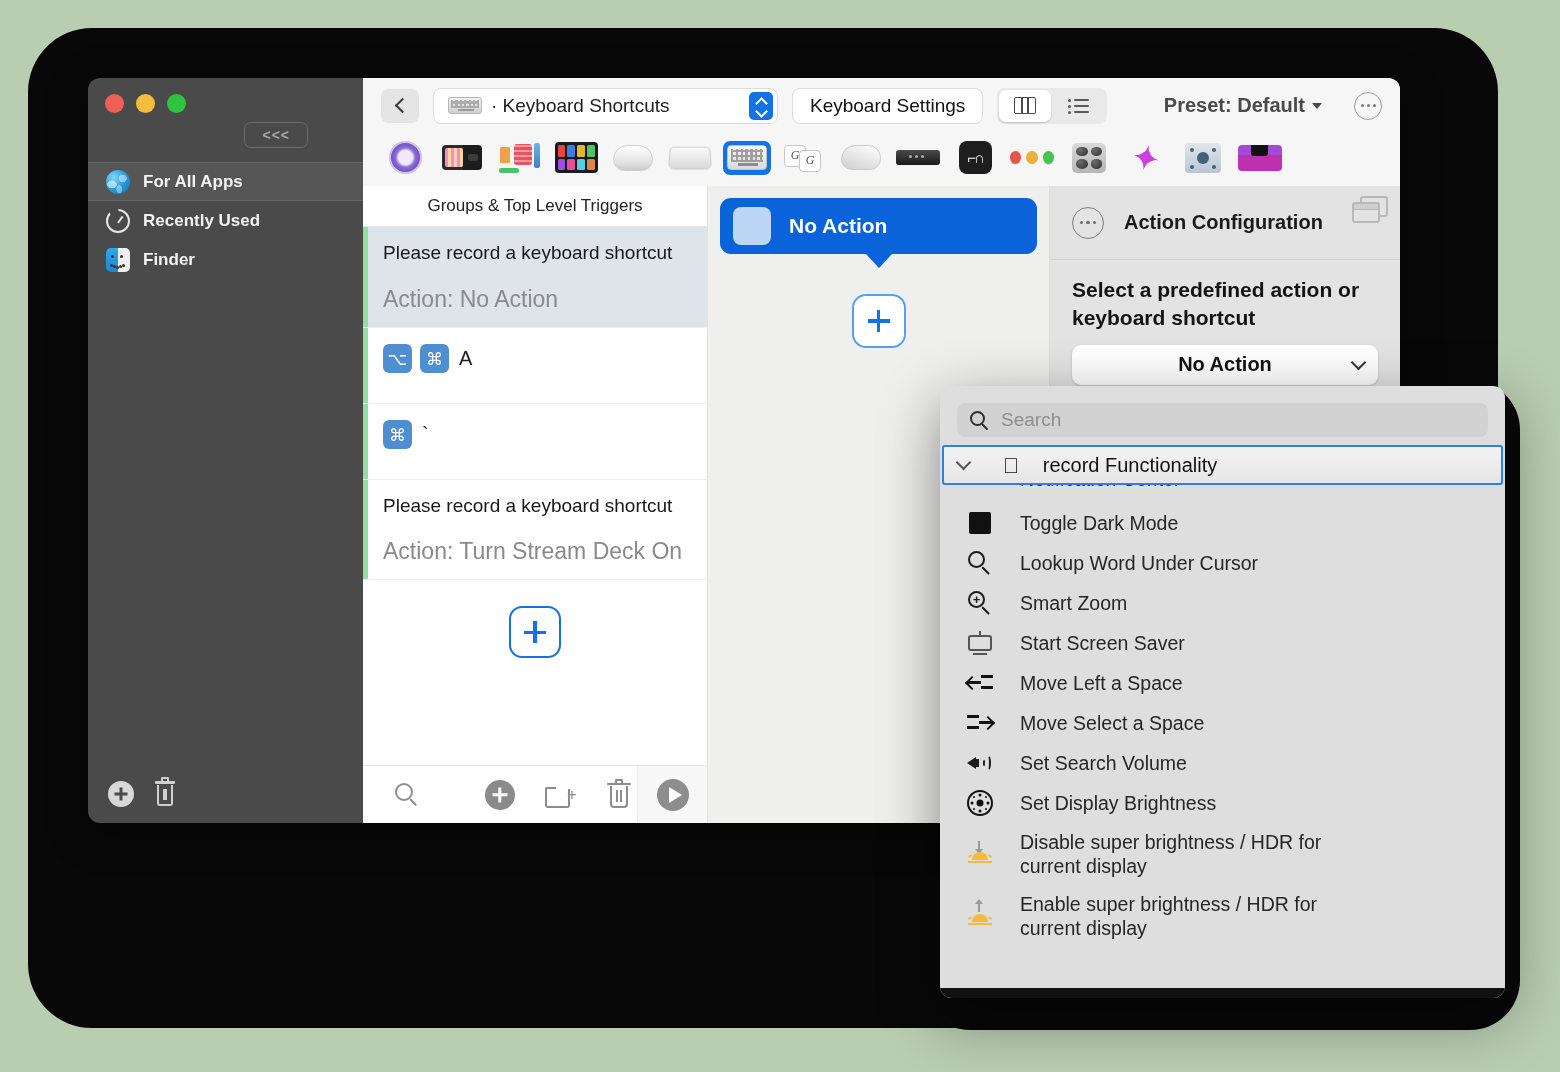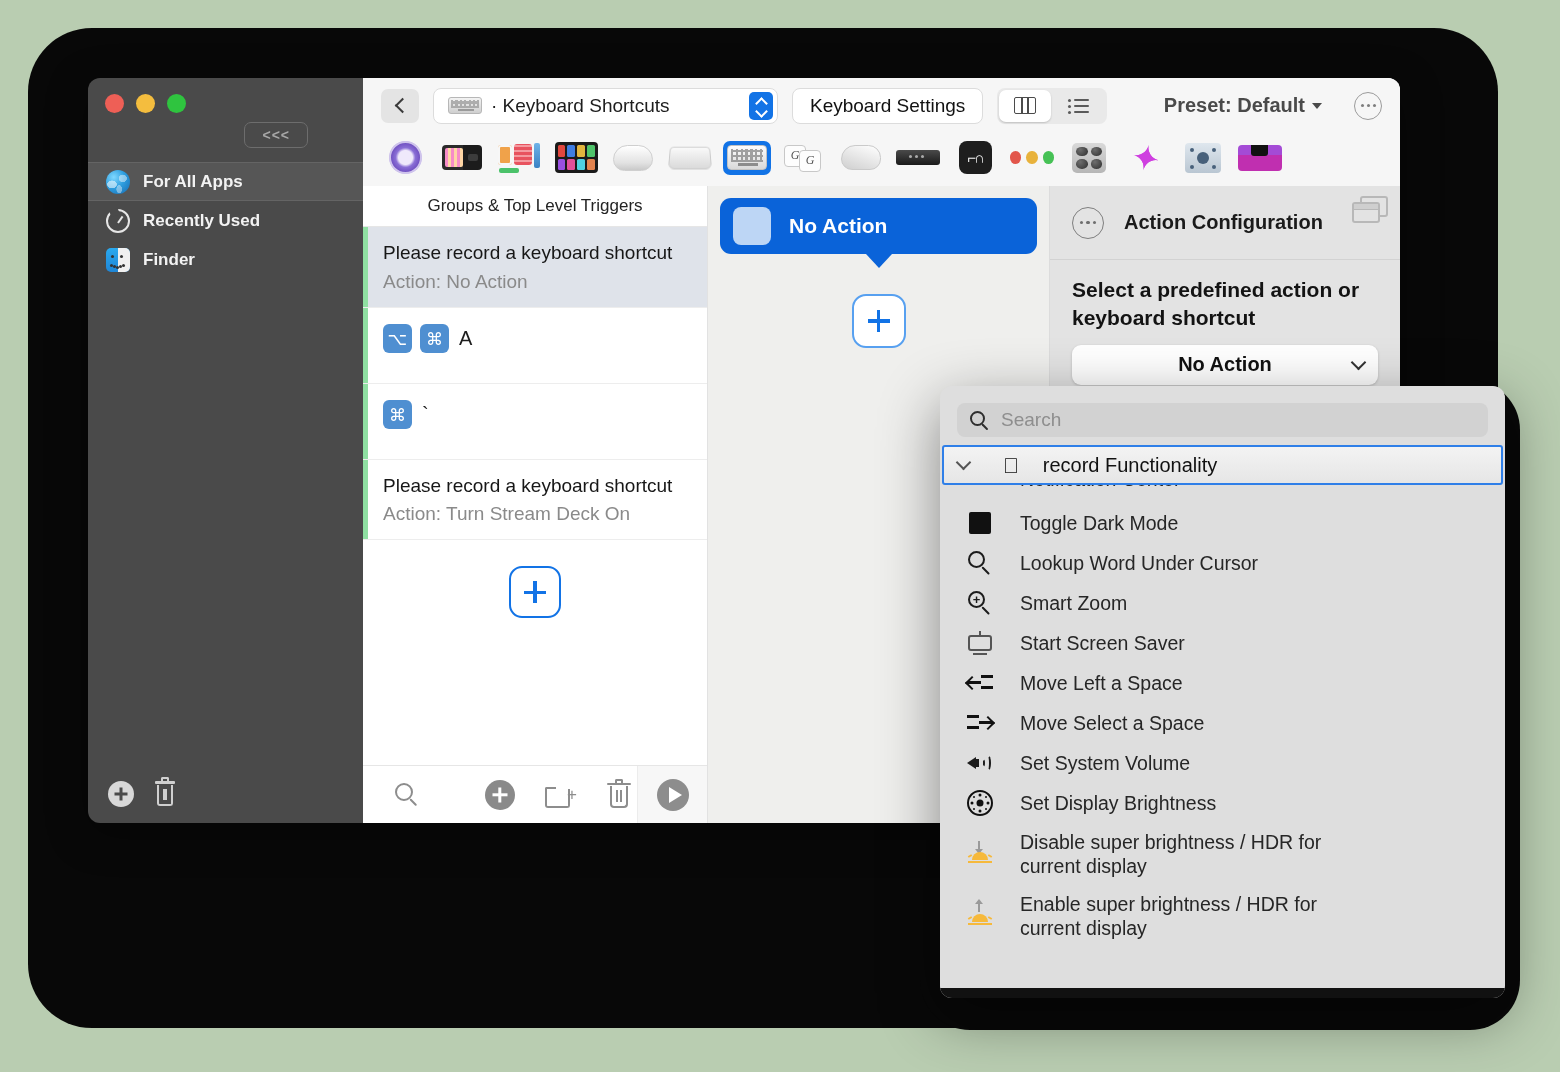--- a/index.html
+++ b/index.html
@@ -348,21 +348,21 @@
     border-bottom: 1px solid #ededed; background: #fff;
   }
   .trig .greenbar { position: absolute; left: 0; top: 0; bottom: 0; width: 5px; background: #8fe0a2; }
   .trig.selected { background: #dfe3ea; }
   .trig.selected::after {
     content: ""; position: absolute; right: -14px; top: 50%; transform: translateY(-50%);
     width: 0; height: 0; border-top: 22px solid transparent; border-bottom: 22px solid transparent;
     border-left: 14px solid #dfe3ea;
   }
   .trig-title { font-size: 19px; color: #171717; line-height: 1.3; }
-  .trig-sub { font-size: 19px; color: #8a8a8a; margin-top: 5px; }
+  .trig-sub { font-size: 23px; color: #8a8a8a; margin-top: 20px; }
 
   .keys { display: flex; align-items: center; gap: 8px; min-height: 34px; }
   .keycap {
     width: 29px; height: 29px; border-radius: 6px; background: #4f8fd1;
     color: #fff; font-size: 17px; display: flex; align-items: center; justify-content: center;
     font-family: "DejaVu Sans", sans-serif;
   }
   .keyplain { font-size: 20px; color: #1d1d1d; margin-left: 2px; }
   .trig.tall { min-height: 76px; }
 
@@ -906,21 +906,21 @@
 
       <div class="opt">
         <div class="oi">
           <div class="i-vol">
               <div class="sp"></div>
               <div class="bx"></div>
               <div class="w1"></div>
               <div class="w2"></div>
             </div>
         </div>
-        <div class="ol">Set System Volume</div>
+        <div class="ol">Set Search Volume</div>
       </div>
 
       <div class="opt">
         <div class="oi">
             <div class="i-bright"></div>
           </div>
         <div class="ol">Set Display Brightness</div>
       </div>
 
       <div class="opt two">

